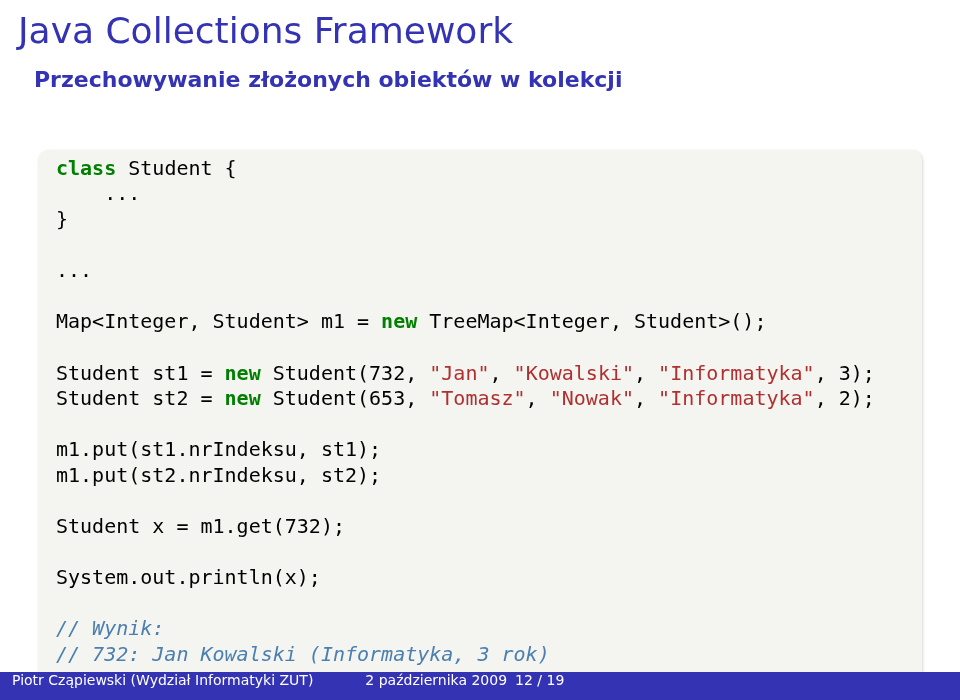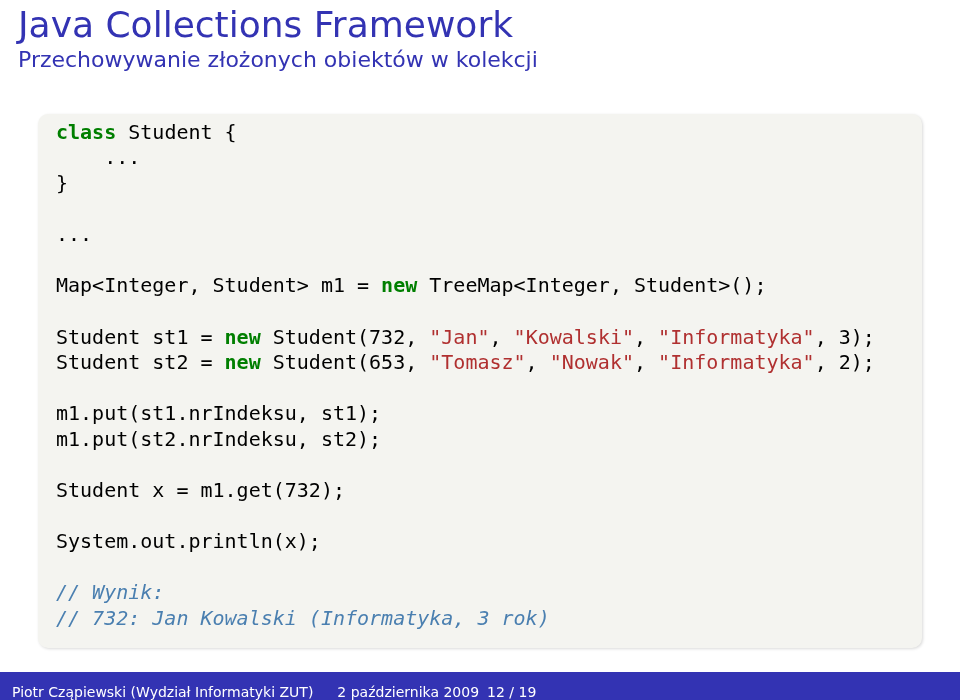--- a/index.html
+++ b/index.html
@@ -13,34 +13,34 @@
   }
   .slide {
     width: 960px;
     height: 700px;
     position: relative;
     box-sizing: border-box;
     display: flex;
     flex-direction: column;
   }
   .titlebar {
-    padding: 4px 18px 10px 18px;
+    padding: 10px 18px 10px 18px;
   }
   .title {
     color: #3333B3;
     font-size: 36px;
     font-weight: 400;
     line-height: 1.15;
     margin: 0 0 2px 0;
   }
   .subtitle {
     color: #3333B3;
     font-size: 22px;
-    font-weight: 400;
-    margin: 0;
+    font-weight: 700;
+    margin: 16px;
     line-height: 1.2;
   }
   .body {
     margin: 30px 38px 0 38px;
     background: #F4F4F0;
     border-radius: 10px;
     box-shadow: 1px 1px 3px rgba(0,0,0,0.15);
     padding: 6px 18px 16px 18px;
   }
   pre.code {
@@ -57,35 +57,35 @@
   .footer {
     position: absolute;
     left: 0;
     right: 0;
     bottom: 0;
     height: 28px;
     background: #3333B3;
     color: #ffffff;
     font-size: 14px;
     display: flex;
-    align-items: flex-end;
+    align-items: flex-start;
   }
   .footer .cell {
     display: flex;
     align-items: center;
     padding: 0 12px;
     white-space: nowrap;
   }
   .footer .left { flex: 0 0 auto; }
   .footer .center {
     flex: 1 1 auto;
     justify-content: center;
     background: #2A2A8F;
   }
-  .footer .right { flex: 0 0 auto; gap: 8px; }
+  .footer .right { flex: 0 0 auto; gap: 8px; margin-left: 28px; }
 </style>
 </head>
 <body>
 
 <div class="slide">
 
   <div class="titlebar">
     <h1 class="title">Java Collections Framework</h1>
     <div class="subtitle">Przechowywanie złożonych obiektów w kolekcji</div>
   </div>

